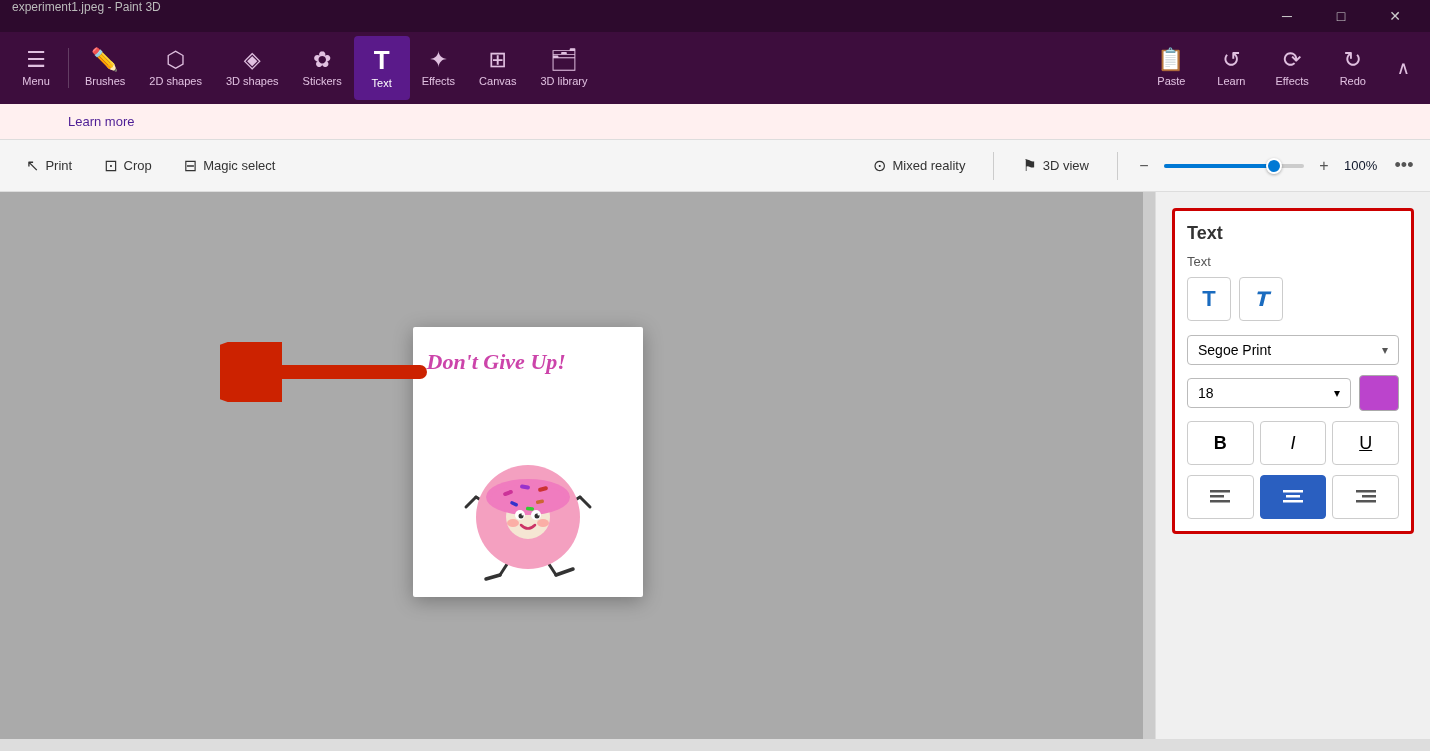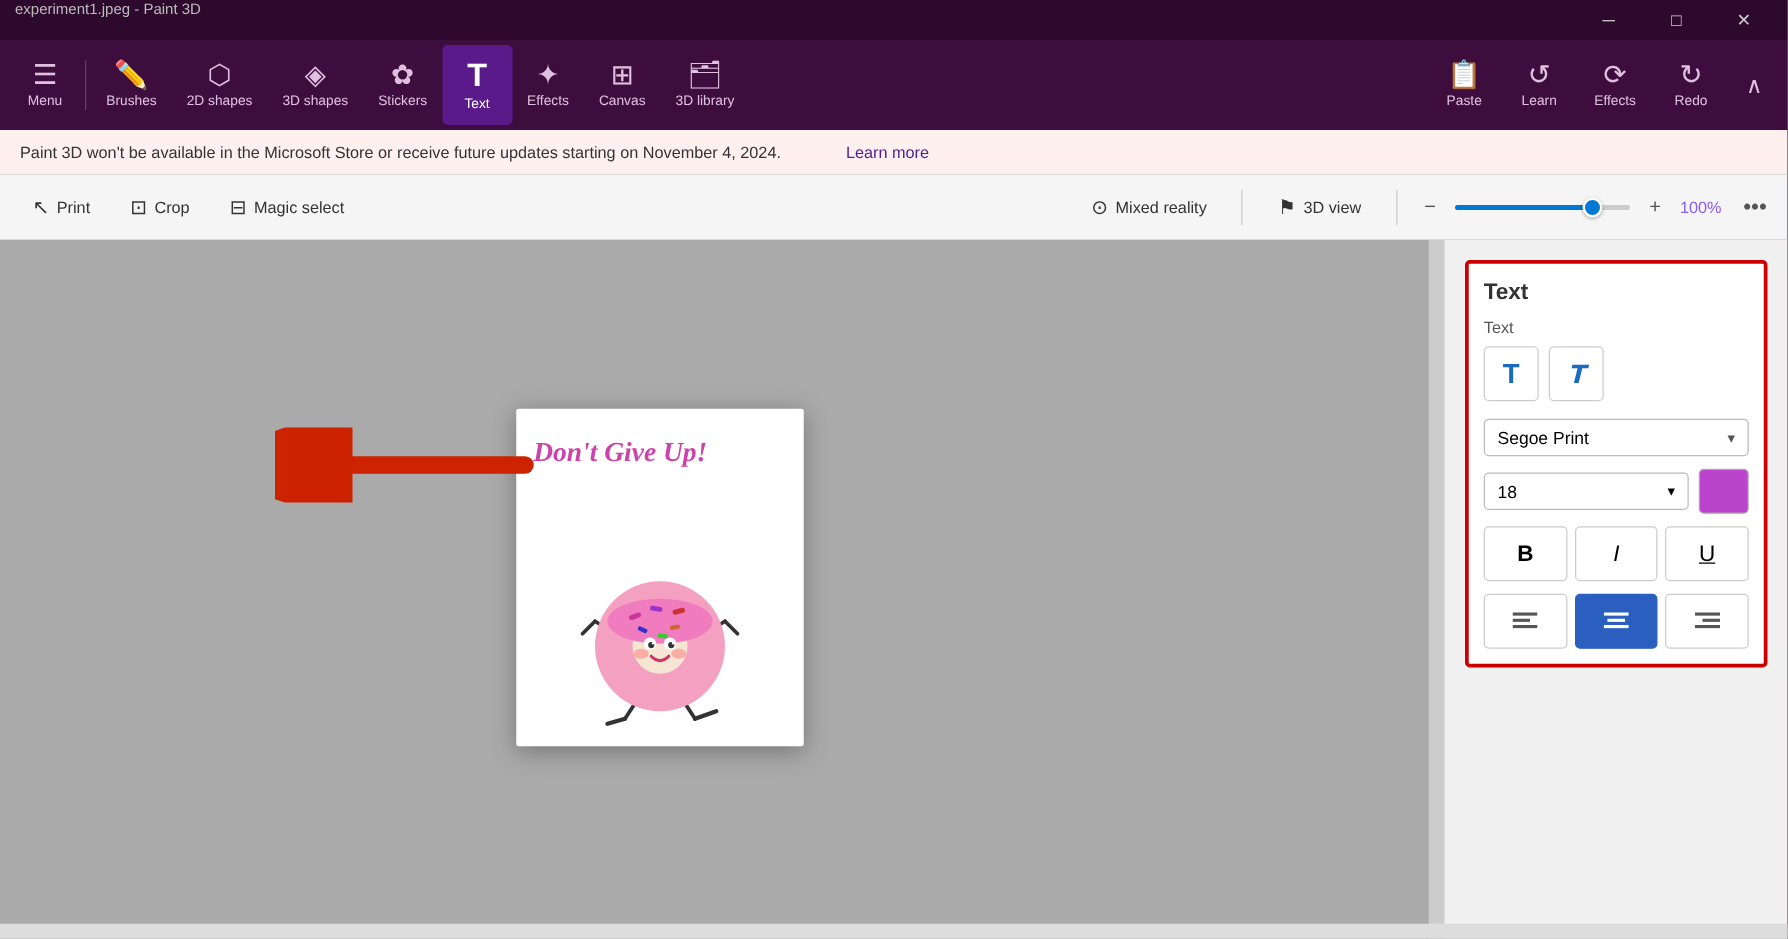--- a/index.html
+++ b/index.html
@@ -82,21 +82,21 @@
       height: 36px;
     }
     .sec-btn .sec-icon { font-size: 16px; }
     .sec-sep { width: 1px; height: 28px; background: #ccc; margin: 0 6px; }
     .sec-right { margin-left: auto; display: flex; align-items: center; gap: 8px; }
     .zoom-area { display: flex; align-items: center; gap: 8px; }
     .zoom-minus, .zoom-plus { width: 24px; height: 24px; display: flex; align-items: center; justify-content: center; cursor: pointer; font-size: 16px; color: #555; }
     .zoom-slider { width: 140px; height: 4px; background: #ccc; border-radius: 2px; position: relative; cursor: pointer; }
     .zoom-track { position: absolute; left: 0; top: 0; height: 4px; width: 75%; background: #0078d4; border-radius: 2px; }
     .zoom-thumb { position: absolute; top: -6px; left: 73%; width: 16px; height: 16px; background: #0078d4; border-radius: 50%; border: 2px solid white; box-shadow: 0 1px 3px rgba(0,0,0,0.3); }
-    .zoom-pct { font-size: 13px; color: #8b5cf6; min-width: 38px; }
+    .zoom-pct { font-size: 13px; color: #0f172a; min-width: 38px; }
     .more-btn { width: 28px; height: 28px; display: flex; align-items: center; justify-content: center; cursor: pointer; font-size: 18px; color: #555; }
 
     
     .main-area {
       display: flex;
       height: calc(751px - 32px - 72px - 36px - 52px);
       background: #b0b0b0;
     }
 
     
@@ -366,21 +366,20 @@
     </div>
     <div class="toolbar-item">
       <span class="tb-icon">↻</span>
       <span class="tb-label">Redo</span>
     </div>
     <div class="toolbar-item" style="font-size:18px; min-width:32px;">∧</div>
   </div>
 </div>
 
 <div class="notif-bar">
-  <span>Paint 3D won't be available in the Microsoft Store or receive future updates starting on November 4, 2024.</span>
   <a href="#">Learn more</a>
 </div>
 
 <div class="secondary-toolbar">
   <div class="sec-btn">
     <span class="sec-icon">↖</span>
     <span>Print</span>
   </div>
   <div class="sec-btn">
     <span class="sec-icon">⊡</span>

